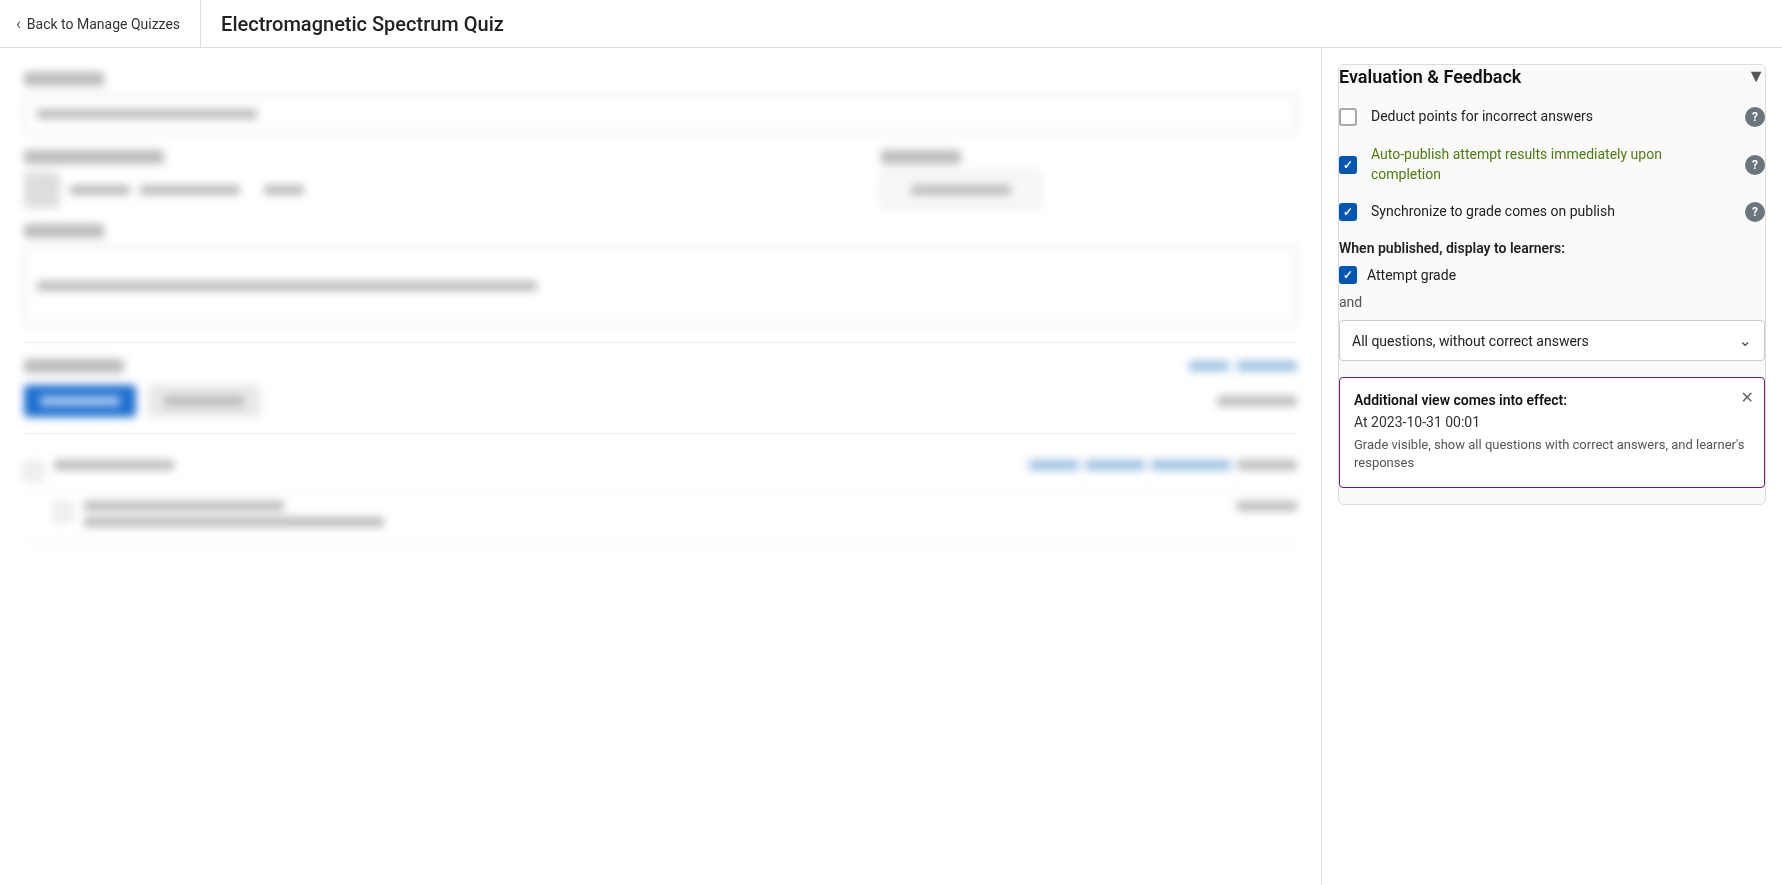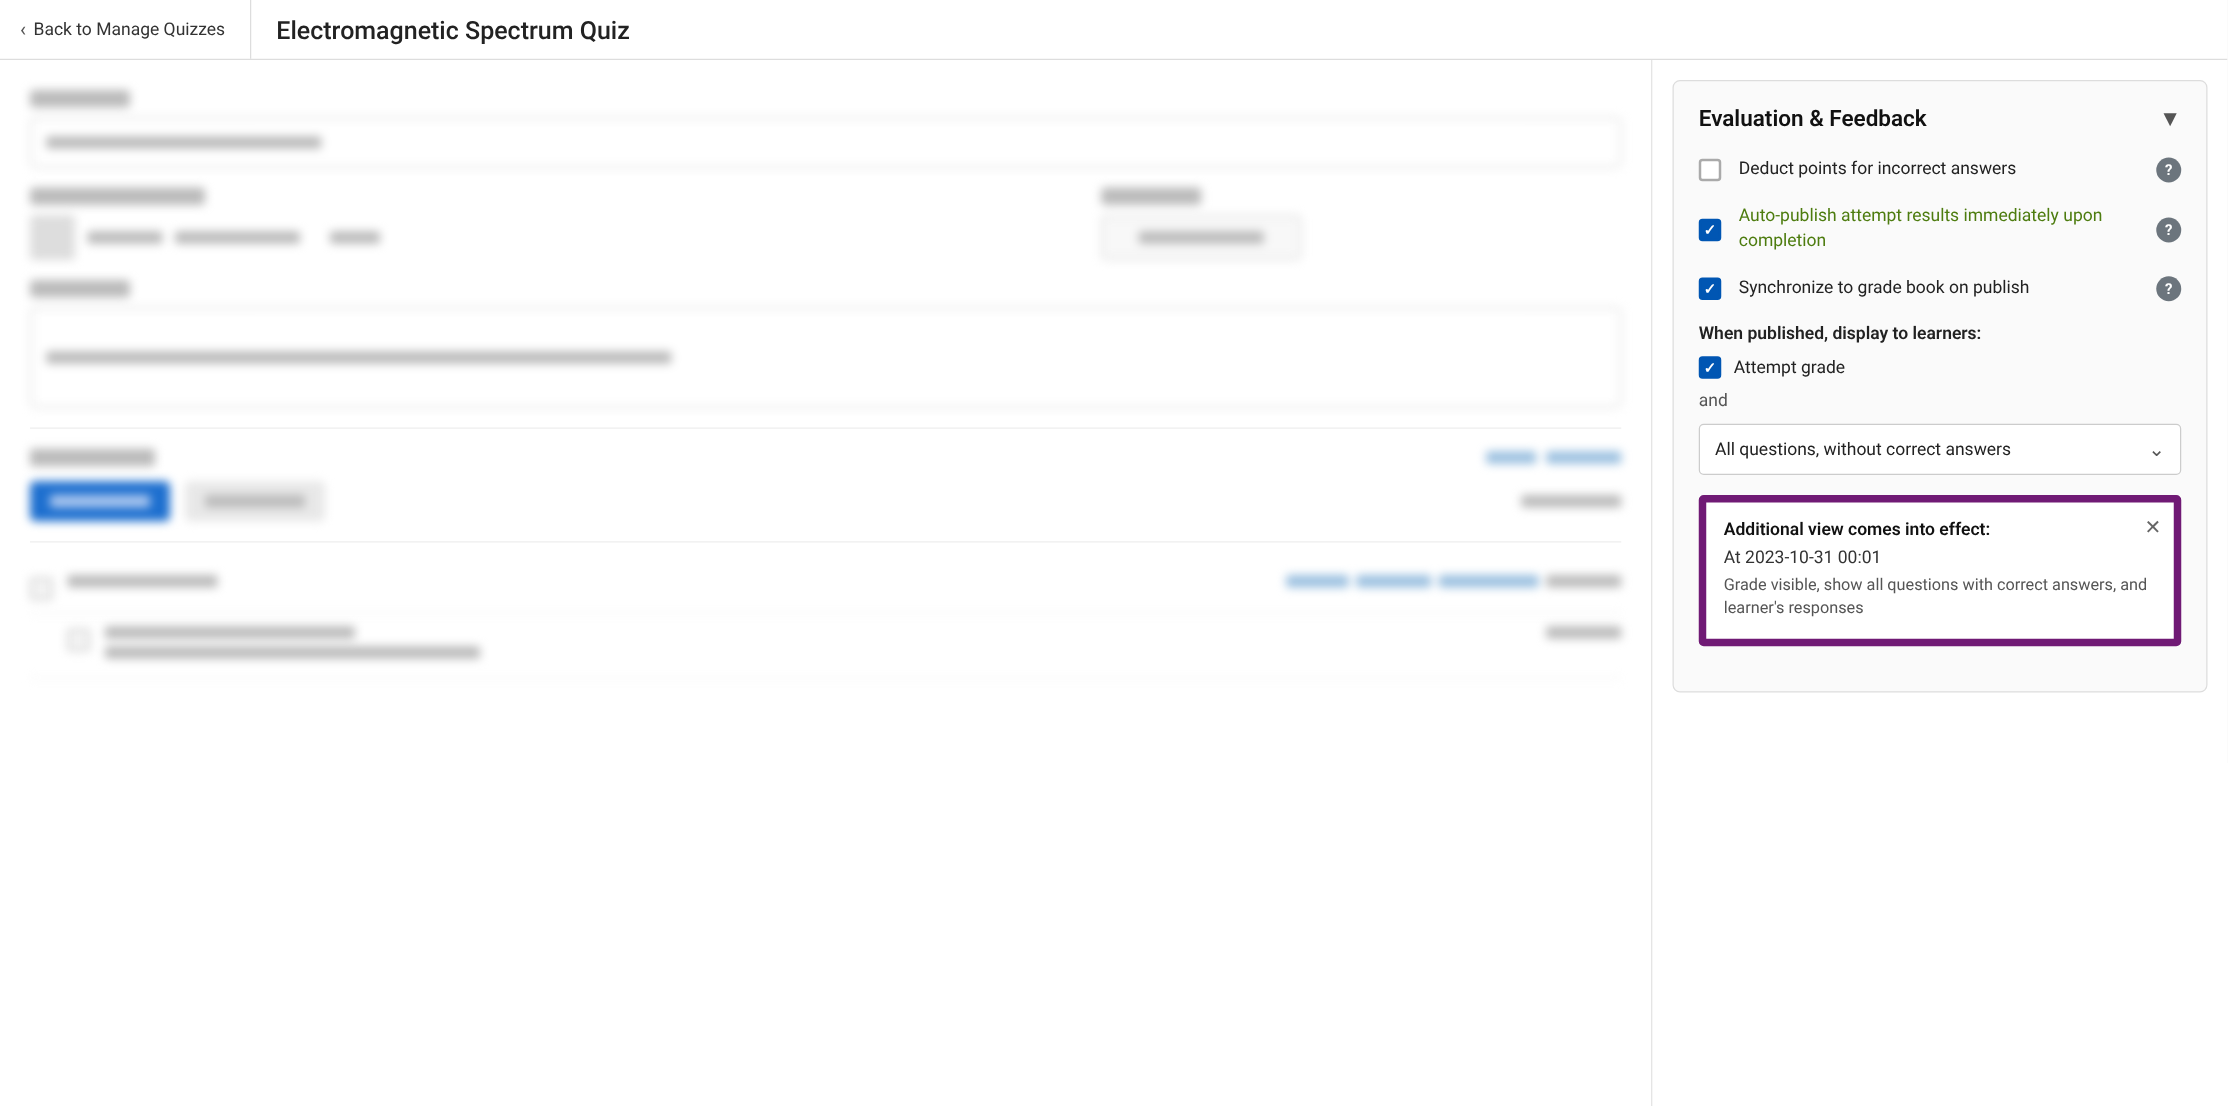--- a/index.html
+++ b/index.html
@@ -264,21 +264,20 @@
       background: #fff;
       overflow-y: auto;
       padding: 0;
     }
 
     .eval-panel {
       margin: 16px;
       border: 1px solid #ddd;
       border-radius: 6px;
       background: #fafafa;
-      padding: 20px;
     }
 
     .eval-header {
       display: flex;
       justify-content: space-between;
       align-items: center;
       margin-bottom: 20px;
     }
     .eval-title {
       font-size: 18px;
@@ -377,21 +376,21 @@
       justify-content: space-between;
       cursor: pointer;
       margin-bottom: 16px;
     }
     .dropdown-chevron {
       font-size: 16px;
       color: #555;
     }
 
     .additional-view-box {
-      border: 6px solid #701a75;
+      border: 1px solid #701a75;
       border-radius: 4px;
       background: #fff;
       padding: 14px;
       margin-bottom: 16px;
       position: relative;
     }
     .additional-view-title {
       font-weight: 600;
       font-size: 14px;
       color: #111;
@@ -554,21 +553,21 @@
       
       <div class="eval-option">
         <div class="custom-checkbox checked"></div>
         <span class="eval-option-text orange">Auto-publish attempt results immediately upon completion</span>
         <div class="help-icon">?</div>
       </div>
 
       
       <div class="eval-option">
         <div class="custom-checkbox checked"></div>
-        <span class="eval-option-text">Synchronize to grade book on publish</span>
+        <span class="eval-option-text">Synchronize to grade comes on publish</span>
         <div class="help-icon">?</div>
       </div>
 
       
       <div class="when-published-label">When published, display to learners:</div>
 
       
       <div class="attempt-grade-row">
         <div class="custom-checkbox checked"></div>
         <span style="font-size:14px;color:#222;">Attempt grade</span>

